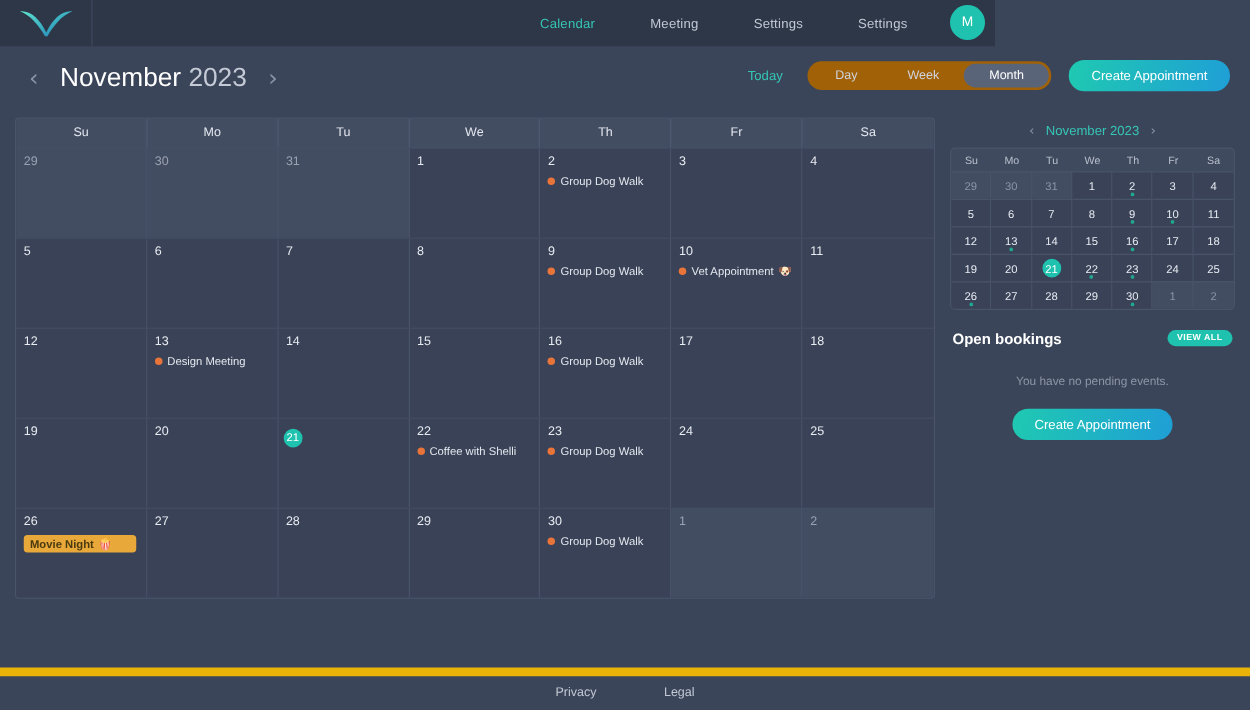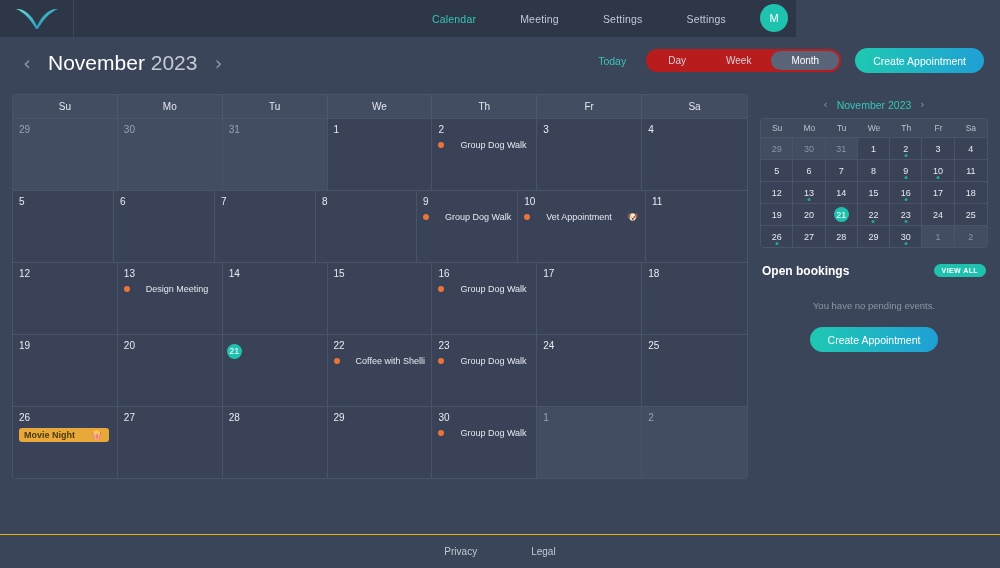--- a/index.html
+++ b/index.html
@@ -54,21 +54,21 @@
   .month-title { font-size: 21px; color: #ffffff; white-space: nowrap; }
   .month-title .yr { color: #c4cad6; }
   .tb-right {
     position: absolute; right: 16px; top: 11px;
     display: flex; align-items: center; gap: 14px; margin-left: 12px;
   }
   .today-btn {
     font-size: 10.5px; color: #35c5b5; cursor: pointer; padding-right: 6px;
   }
   .seg {
-    background: #b91c1c; border-radius: 13px; height: 23px;
+    background: #a16207; border-radius: 13px; height: 23px;
     display: flex; align-items: center; padding: 2px;
   }
   .seg-item {
     font-size: 10px; color: #cfd4de; padding: 0 20px; height: 19px;
     display: flex; align-items: center; border-radius: 11px; cursor: pointer;
   }
   .seg-item.active { background: #5a6479; color: #ffffff; }
   .btn-primary {
     background: linear-gradient(100deg, #1fc9b1 0%, #1f9fd6 100%);
     color: #fff; font-size: 10.5px; border: none;
@@ -102,21 +102,21 @@
   .cell:last-child { border-right: none; }
   .cell.out { background: #434d62; }
   .daynum { font-size: 10px; color: #e8ebf1; line-height: 12px; }
   .cell.out .daynum { color: #9aa2b2; }
   .daynum.today {
     background: #1fc2ae; color: #fff; border-radius: 50%;
     width: 15px; height: 15px; display: inline-flex;
     align-items: center; justify-content: center; font-size: 9px;
     margin-left: -2px;
   }
-  .ev { display: flex; align-items: center; gap: 16px; margin-top: 4px; }
+  .ev { display: flex; align-items: center; gap: 4px; margin-top: 4px; }
   .ev-dot { width: 6px; height: 6px; border-radius: 50%; background: #e9743a; flex: none; }
   .ev-label { font-size: 9px; color: #e4e8ef; white-space: nowrap; }
   .ev-emoji { font-size: 9px; }
   .ev.pill {
     background: #e8a83a; border-radius: 3px; padding: 2px 5px;
     margin-top: 4px; width: calc(100% - 2px); text-align: right;
   }
   .ev.pill .ev-label { color: #4a3a10; font-weight: bold; font-size: 9px; }
   
   .mini-head {
@@ -162,21 +162,21 @@
     background: #1fc2ae; color: #fff; font-size: 7px; letter-spacing: .4px;
     padding: 3px 8px; border-radius: 8px; cursor: pointer; font-weight: bold;
   }
   .ob-empty {
     font-size: 9.5px; color: #8d96a7; text-align: center; padding: 14px 0 16px;
   }
   .ob-cta-wrap { display: flex; justify-content: center; }
   
   .footer {
     position: absolute; left: 0; bottom: 0; width: 1000px; height: 34px;
-    border-top: 1px solid #eab308;
+    border-top: 7px solid #eab308;
     display: flex; align-items: center; justify-content: center; gap: 54px;
   }
   .foot-link { font-size: 10px; color: #c3c9d5; cursor: pointer; }
 </style>
 </head>
 <body>
 
 <div class="topnav">
   <div class="logo-wrap">
     <span>

